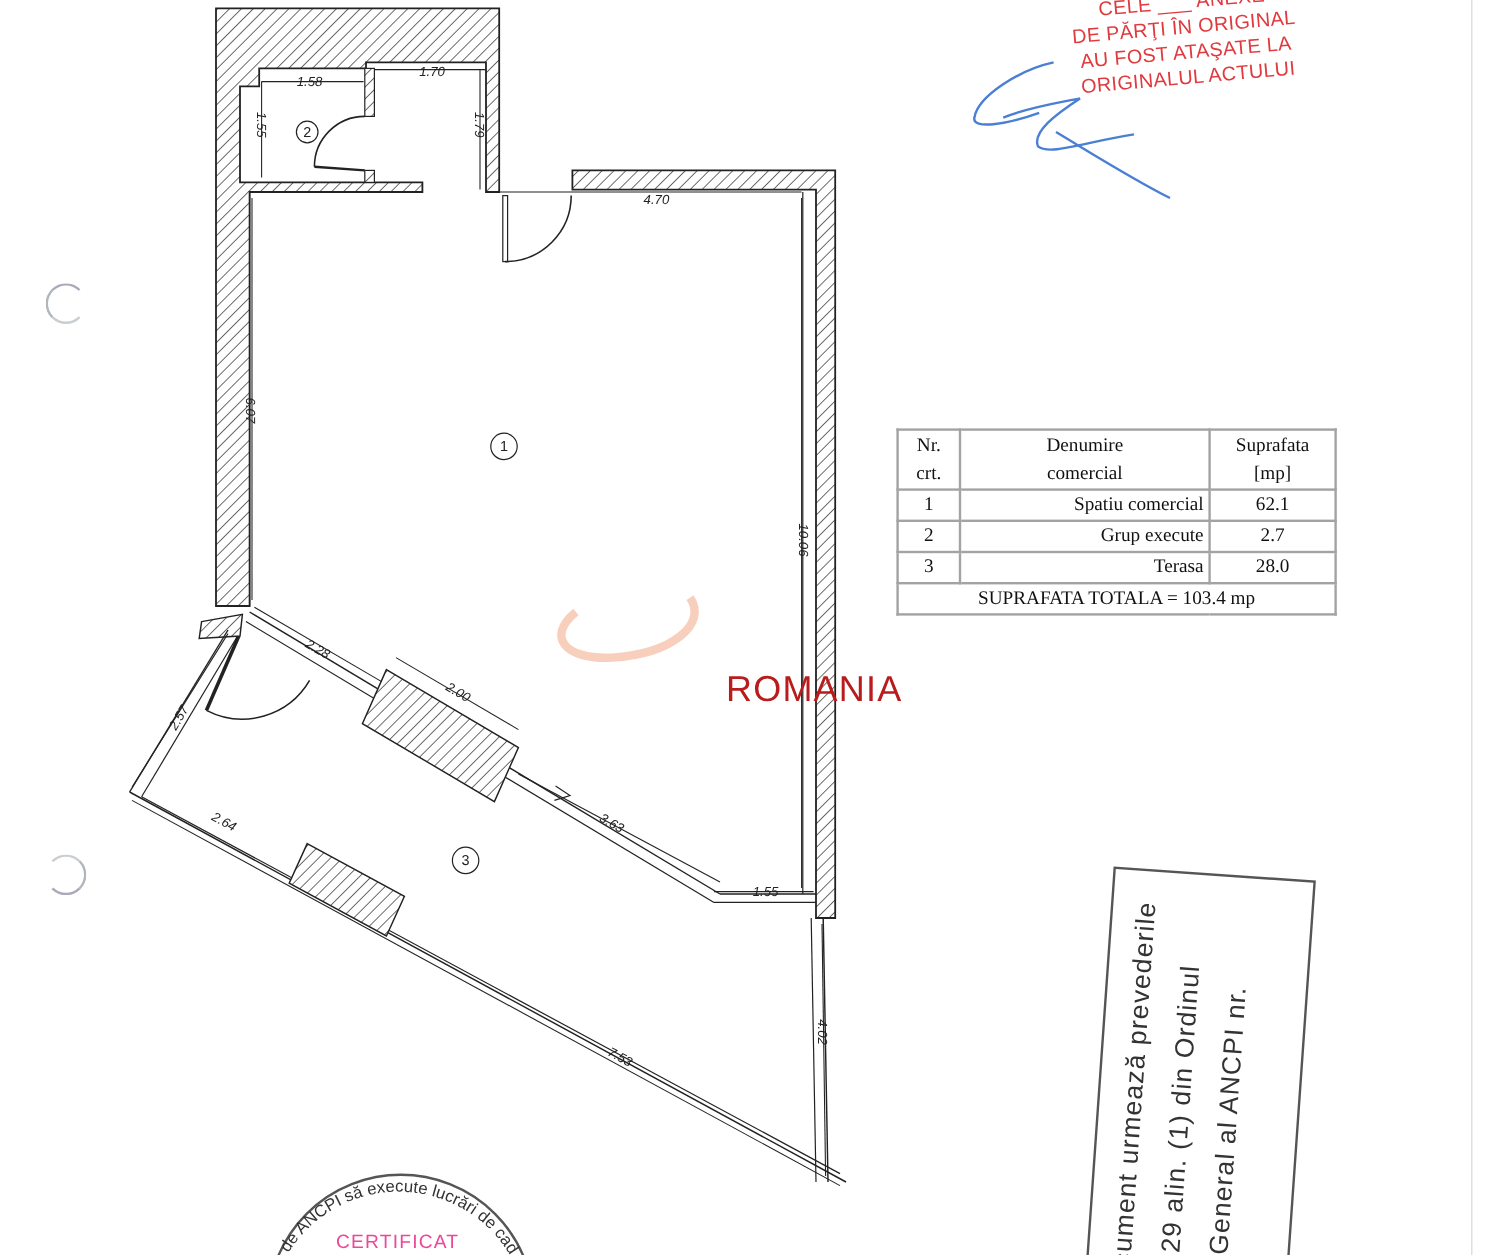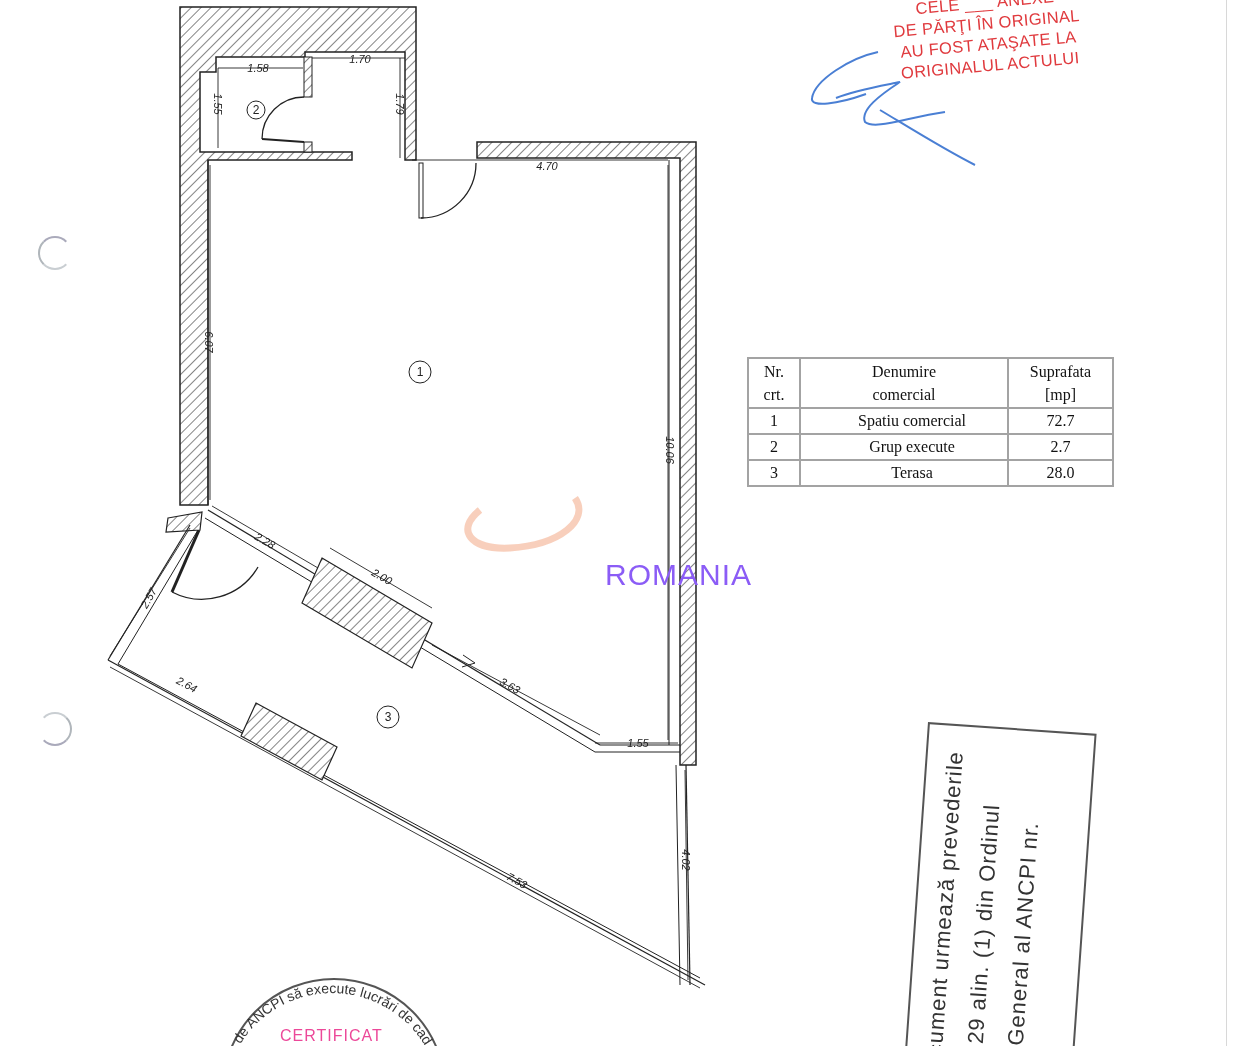--- a/index.html
+++ b/index.html
@@ -5,23 +5,23 @@
   html,body{margin:0;padding:0;background:#fff;}
   body{width:1241px;height:1046px;position:relative;overflow:hidden;font-family:"Liberation Sans",sans-serif;}
   .page-edge{position:absolute;right:14px;top:0;width:1px;height:1046px;background:#d8d8d8;}
   .punch{position:absolute;width:30px;height:30px;border-radius:50%;border:2px solid #c9ced2;border-top-color:#aab;border-right-color:transparent;border-left-color:#b0b6bb;}
   .plan{position:absolute;left:0;top:0;}
   .dim{font-family:"Liberation Sans",sans-serif;font-style:italic;font-size:11px;fill:#222;}
   .roomnum{font-family:"Liberation Sans",sans-serif;font-size:12px;fill:#222;}
   table.areas{position:absolute;left:747px;top:357px;width:367px;border-collapse:collapse;font-family:"Liberation Serif",serif;font-size:16px;color:#111;}
   table.areas td,table.areas th{border:2px solid #a3a3a3;text-align:center;padding:1px 4px;font-weight:normal;line-height:22px;}
   table.areas th{line-height:23px;}
-  table.areas td.name{text-align:center;padding-left:20px;}
+  table.areas td.name{text-align:right;padding-left:20px;}
   .stamp-red{position:absolute;left:880px;top:-8px;width:215px;transform:rotate(-5deg);color:#e03a3e;font-family:"Liberation Sans",sans-serif;font-size:16.5px;line-height:21px;text-align:center;letter-spacing:0.3px;}
-  .watermark-text{position:absolute;left:605px;top:558px;color:#8b5cf6;font-family:"Liberation Sans",sans-serif;font-size:30px;letter-spacing:1px;}
+  .watermark-text{position:absolute;left:605px;top:558px;color:#b91c1c;font-family:"Liberation Sans",sans-serif;font-size:30px;letter-spacing:1px;}
   .stamp-box{position:absolute;left:928px;top:722px;width:165px;height:340px;transform:rotate(4deg);transform-origin:0 0;border:2px solid #555;background:#fff;}
   .stamp-box .inner{position:absolute;left:0;top:0;width:340px;height:165px;transform:rotate(-90deg) translate(-340px,0);transform-origin:0 0;padding:8px 10px;box-sizing:border-box;font-family:"Liberation Sans",sans-serif;font-size:22px;line-height:40px;color:#333;letter-spacing:1px;white-space:nowrap;}
   .cert-stamp{position:absolute;left:222px;top:978px;width:220px;height:220px;border-radius:50%;border:2px solid #555;}
   .cert-arc{position:absolute;left:0;top:0;}
   .cert-title{position:absolute;left:280px;top:1027px;font-family:"Liberation Sans",sans-serif;font-size:16px;color:#ec4899;letter-spacing:1px;}
 </style>
 </head>
 <body>
 
 <div class="page-edge"></div>
@@ -152,31 +152,34 @@
 <table class="areas">
   <tbody>
       <tr>
     <th style="width:42px;"><span>Nr.</span><br><span>crt.</span></th>
     <th style="width:198px;"><span>Denumire</span><br><span>comercial</span></th>
     <th><span>Suprafata</span><br><span>[mp]</span></th>
   </tr>
   <tr>
     <td>1</td>
     <td class="name">Spatiu comercial</td>
-    <td>72.7</td>
+    <td>62.1</td>
   </tr>
   <tr>
     <td>2</td>
     <td class="name">Grup execute</td>
     <td>2.7</td>
   </tr>
   <tr>
     <td>3</td>
     <td class="name" style="">Terasa</td>
     <td>28.0</td>
+  </tr>
+  <tr>
+    <td colspan="3">SUPRAFATA TOTALA = 103.4 mp</td>
   </tr>
 </tbody>
   </table>
 
 <div class="stamp-box">
   <div class="inner">
     <div>cument urmează prevederile</div>
     <div>t.29 alin. (1) din Ordinul</div>
     <div>r General al ANCPI nr.</div>
   </div>

